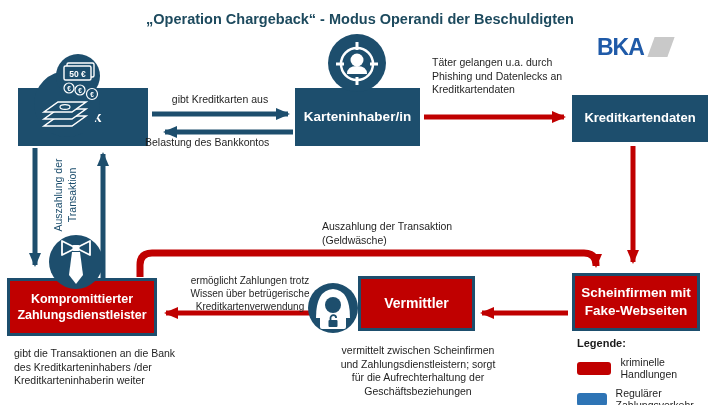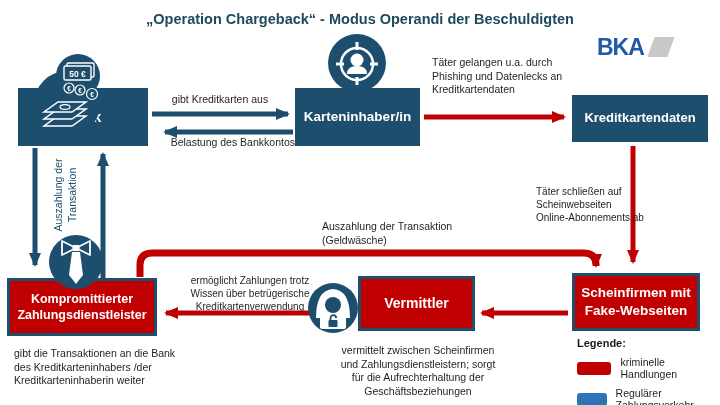--- a/index.html
+++ b/index.html
@@ -22,21 +22,21 @@
   #box-bank         { left:18px;  top:88px;  width:130px; height:58px; font-size:15px; }
   #box-cardholder   { left:295px; top:88px;  width:125px; height:58px; font-size:13.5px; }
   #box-carddata     { left:572px; top:95px;  width:136px; height:47px; font-size:13px; }
   #box-shellfirms   { left:572px; top:273px; width:128px; height:58px; font-size:13.5px; }
   #box-intermediary { left:358px; top:276px; width:117px; height:55px; font-size:14px; }
   #box-psp          { left:7px;  top:278px; width:150px; height:58px; font-size:12.5px; }
 
   
   .lbl { position:absolute; font-size:10.5px; color:#1f1f1f; white-space:pre; line-height:1.3; }
   #lbl-issue       { left:150px; top:93px;  width:140px; text-align:center; }
-  #lbl-debit       { left:145px; top:136px; width:150px; text-align:right; }
+  #lbl-debit       { left:145px; top:136px; width:150px; text-align:left; }
   #lbl-payout-v    { left:9px;  top:178px; width:120px; height:34px; text-align:center;
                      transform:rotate(-90deg); color:#1d4e6d; font-size:10.5px; }
   #lbl-phishing    { left:432px; top:56px;  width:150px; }
   #lbl-subscribe   { left:536px; top:185px; width:110px; font-size:10px; }
   #lbl-laundering  { left:322px; top:220px; width:170px; }
   #lbl-enable      { left:178px; top:274px; width:144px; text-align:center; font-size:10px; }
   #cap-psp         { left:14px;  top:347px; width:190px; }
   #cap-intermediary{ left:336px; top:344px; width:164px; text-align:center; }
 
   
@@ -95,23 +95,20 @@
   <div class="box red" id="box-psp">Kompromittierter
 Zahlungsdienstleister</div>
 
   <div class="lbl" id="lbl-issue">gibt Kreditkarten aus</div>
   <div class="lbl" id="lbl-debit">Belastung des Bankkontos</div>
   <div class="lbl" id="lbl-payout-v">Auszahlung der
 Transaktion</div>
   <div class="lbl" id="lbl-phishing">Täter gelangen u.a. durch
 Phishing und Datenlecks an
 Kreditkartendaten</div>
-  <div class="lbl" id="lbl-subscribe">Täter schließen auf
-Scheinwebseiten
-Online-Abonnements ab</div>
   <div class="lbl" id="lbl-laundering">Auszahlung der Transaktion
 (Geldwäsche)</div>
   <div class="lbl" id="lbl-enable">ermöglicht Zahlungen trotz
 Wissen über betrügerische
 Kreditkartenverwendung</div>
   <div class="lbl" id="cap-psp">gibt die Transaktionen an die Bank
 des Kreditkarteninhabers /der
 Kreditkarteninhaberin weiter</div>
   <div class="lbl" id="cap-intermediary">vermittelt zwischen Scheinfirmen
 und Zahlungsdienstleistern; sorgt

